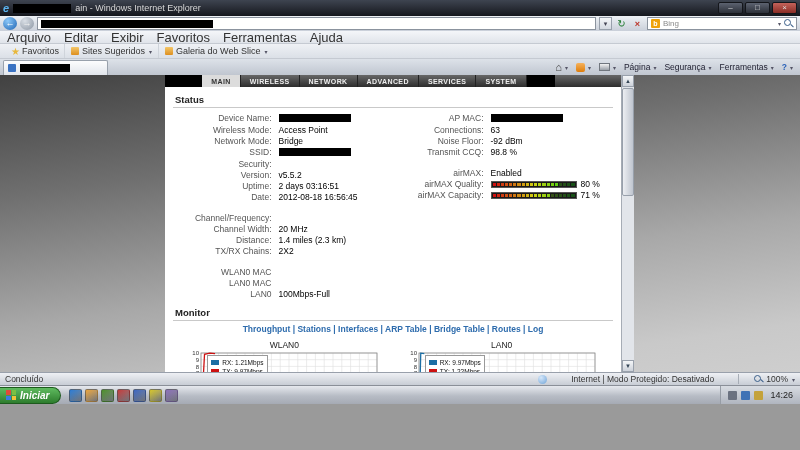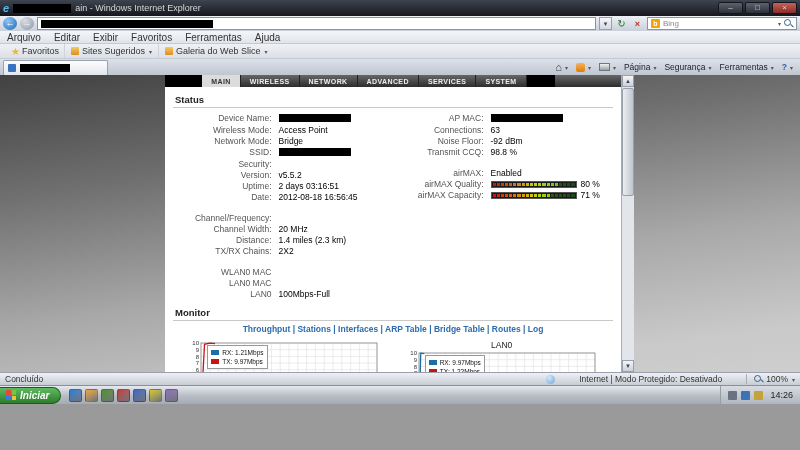--- a/index.html
+++ b/index.html
@@ -29,21 +29,21 @@
   .searchbox{width:150px;height:13px;background:#fff;border:1px solid #8b939e;display:flex;align-items:center;padding:0 3px;gap:3px;flex:0 0 auto}
   .bing-ico{width:9px;height:9px;background:#f0a30a;color:#fff;font-size:7px;font-weight:bold;line-height:9px;text-align:center;border-radius:1px}
   .search-text{color:#8a8a8a;font-size:8px;flex:1}
   .mag{position:relative;width:9px;height:9px;flex:0 0 auto}
   .mag::before{content:"";position:absolute;left:0;top:0;width:5px;height:5px;border:1.4px solid #3a5f8a;border-radius:50%}
   .mag::after{content:"";position:absolute;left:5.5px;top:5.5px;width:3.5px;height:1.4px;background:#3a5f8a;transform:rotate(45deg)}
   .dd{font-size:6px;color:#556;margin-left:1px}
 
   
   .menurow{height:13px;background:linear-gradient(#f4f6f9,#e0e4ea);display:flex;align-items:center;padding:0 7px;gap:13px;color:#333;border-bottom:1px solid #c5cad2}
-  .menu-item{font-size:10px}
+  .menu-item{font-size:13px}
 
   
   .favrow{height:15px;background:linear-gradient(#eff1f5,#dbe0e7);display:flex;align-items:center;padding:0 4px;color:#333;border-bottom:1px solid #c5cad2}
   .star{color:#e8b83c;font-size:10px;margin:0 2px}
   .fav-btn{display:flex;align-items:center;padding:0 5px;height:100%}
   .fav-item{display:flex;align-items:center;gap:3px;padding:0 6px;height:100%;border-left:1px solid #cfd4db}
   .fav-ico{width:8px;height:8px;background:linear-gradient(#f4c76a,#dd8f1f);border-radius:1px}
 
   
   .tabrow{height:16px;background:linear-gradient(#dde2e9,#c0c6d0);display:flex;align-items:flex-end;padding:0 3px}
@@ -92,21 +92,21 @@
   .legend{position:absolute;left:21px;top:5px;background:#fff;border:1px solid #999;padding:2px 3px;font-size:6.5px;line-height:9px;color:#111}
   .legend-row{display:flex;align-items:center;gap:3px}
   .swatch{width:8px;height:5px;display:inline-block}
 
   
   .statusbar{height:13px;background:linear-gradient(#eef0f4,#c8cdd5);border-top:1px solid #99a0ab;display:flex;align-items:center;font-size:8.5px;color:#333;padding:0 5px}
   .sb-right{margin-left:auto;display:flex;align-items:center;gap:24px}
   .globe{width:9px;height:9px;border:1px solid #46760
   af;border-radius:50%;background:radial-gradient(circle at 35% 30%,#d5e7fa,#6fa4d8)}
   .zone{color:#333}
-  .zoom-area{display:flex;align-items:center;gap:3px;border-left:1px solid #a7adb6;padding-left:7px}
+  .zoom-area{display:flex;align-items:center;gap:3px;border-left:1px solid #a7adb6;padding-left:15px}
 
   
   .taskbar{height:19px;background:linear-gradient(#e6e9ee,#b7bcc5 55%,#a5aab4);display:flex;align-items:center;gap:4px;border-top:1px solid #8a8f98}
   .start-btn{height:17px;padding:0 11px 0 6px;background:linear-gradient(#5fbb5f,#2d7c2d);border-radius:0 9px 9px 0;color:#fff;font-weight:bold;font-style:italic;font-size:10px;display:flex;align-items:center;gap:4px;border:1px solid #1d5a1d;border-left:none;margin-right:4px}
   .flag{width:10px;height:10px;display:grid;grid-template-columns:1fr 1fr;grid-template-rows:1fr 1fr;gap:1px}
   .flag i{display:block}
   .ql-icon{width:13px;height:13px;border-radius:2px;border:1px solid rgba(0,0,0,.25)}
   .tray{margin-left:auto;display:flex;align-items:center;gap:4px;background:linear-gradient(#d8dce2,#b0b5bf);height:100%;padding:0 7px;border-left:1px solid #979da6}
   .tray-icon{width:9px;height:9px;background:#6b7280;border-radius:1px}
   .tray-icon.t2{background:#3f72b5}
@@ -369,20 +369,21 @@
             </div>
         </div>
       </div>
 
       <div class="section">
         <div class="section-title">Monitor</div>
         <div class="rule"></div>
         <div class="monitor-links" id="monitor-links"><a class="mon-link">Throughput</a><span class="link-sep"> | </span><a class="mon-link">Stations</a><span class="link-sep"> | </span><a class="mon-link">Interfaces</a><span class="link-sep"> | </span><a class="mon-link">ARP Table</a><span class="link-sep"> | </span><a class="mon-link">Bridge Table</a><span class="link-sep"> | </span><a class="mon-link">Routes</a><span class="link-sep"> | </span><a class="mon-link">Log</a></div>
         <div class="charts" id="charts">
             <div class="chart">
+              <div class="chart-title">WLAN0</div>
               <div class="chart-body"><svg width="196" height="84">
                   <rect x="15" y="3" width="176" height="67" fill="#fff" stroke="none"></rect>
                   <line x1="15" y1="3" x2="15" y2="70" stroke="#ddd" stroke-width="0.6"></line>
                   <line x1="23.8" y1="3" x2="23.8" y2="70" stroke="#ddd" stroke-width="0.6"></line>
                   <line x1="32.6" y1="3" x2="32.6" y2="70" stroke="#ddd" stroke-width="0.6"></line>
                   <line x1="41.4" y1="3" x2="41.4" y2="70" stroke="#ddd" stroke-width="0.6"></line>
                   <line x1="50.2" y1="3" x2="50.2" y2="70" stroke="#ddd" stroke-width="0.6"></line>
                   <line x1="59" y1="3" x2="59" y2="70" stroke="#ddd" stroke-width="0.6"></line>
                   <line x1="67.8" y1="3" x2="67.8" y2="70" stroke="#ddd" stroke-width="0.6"></line>
                   <line x1="76.6" y1="3" x2="76.6" y2="70" stroke="#ddd" stroke-width="0.6"></line>

